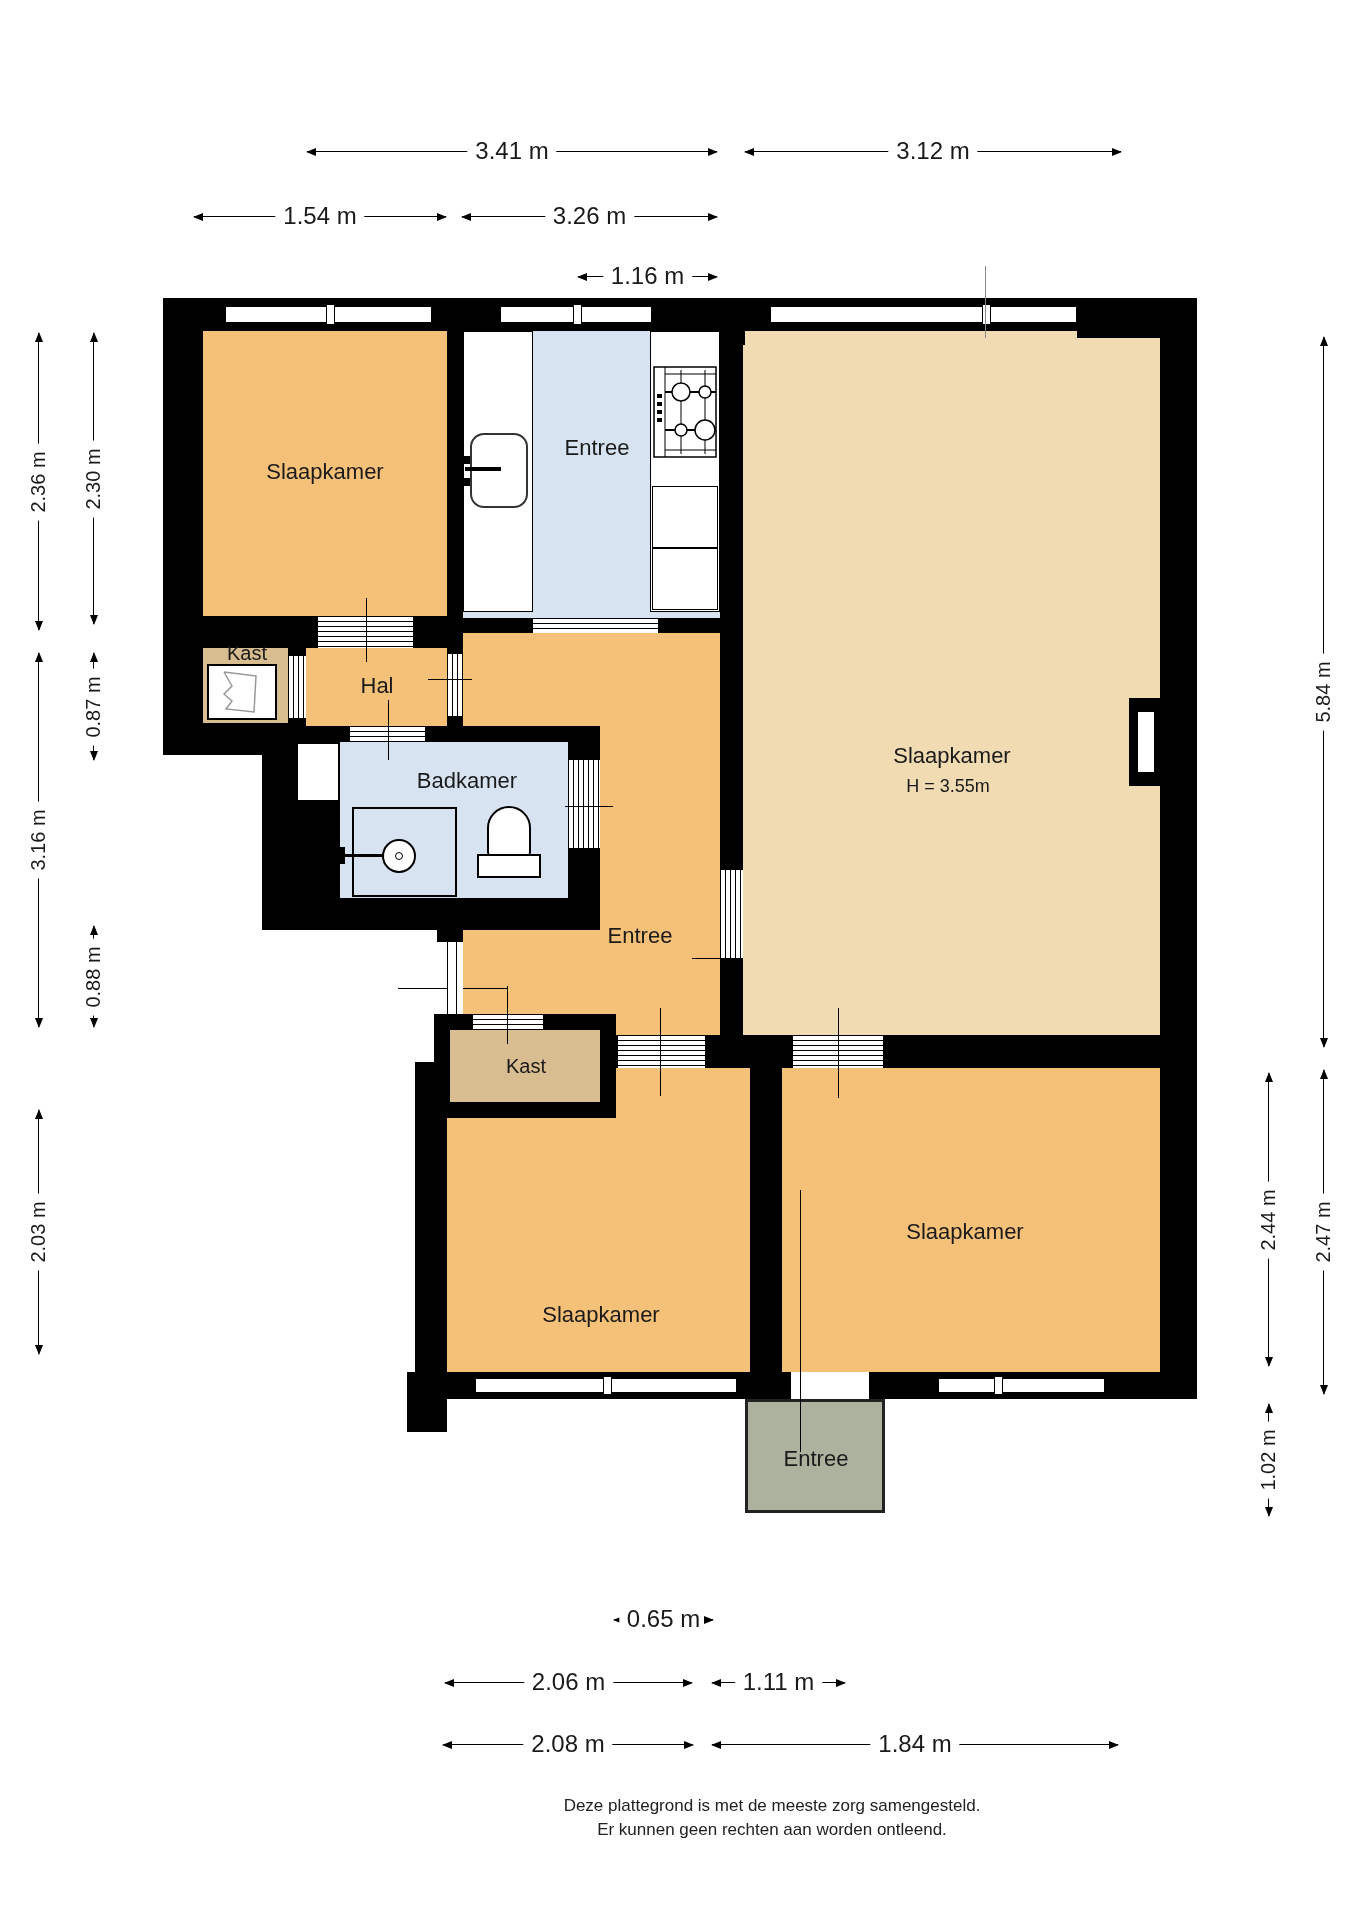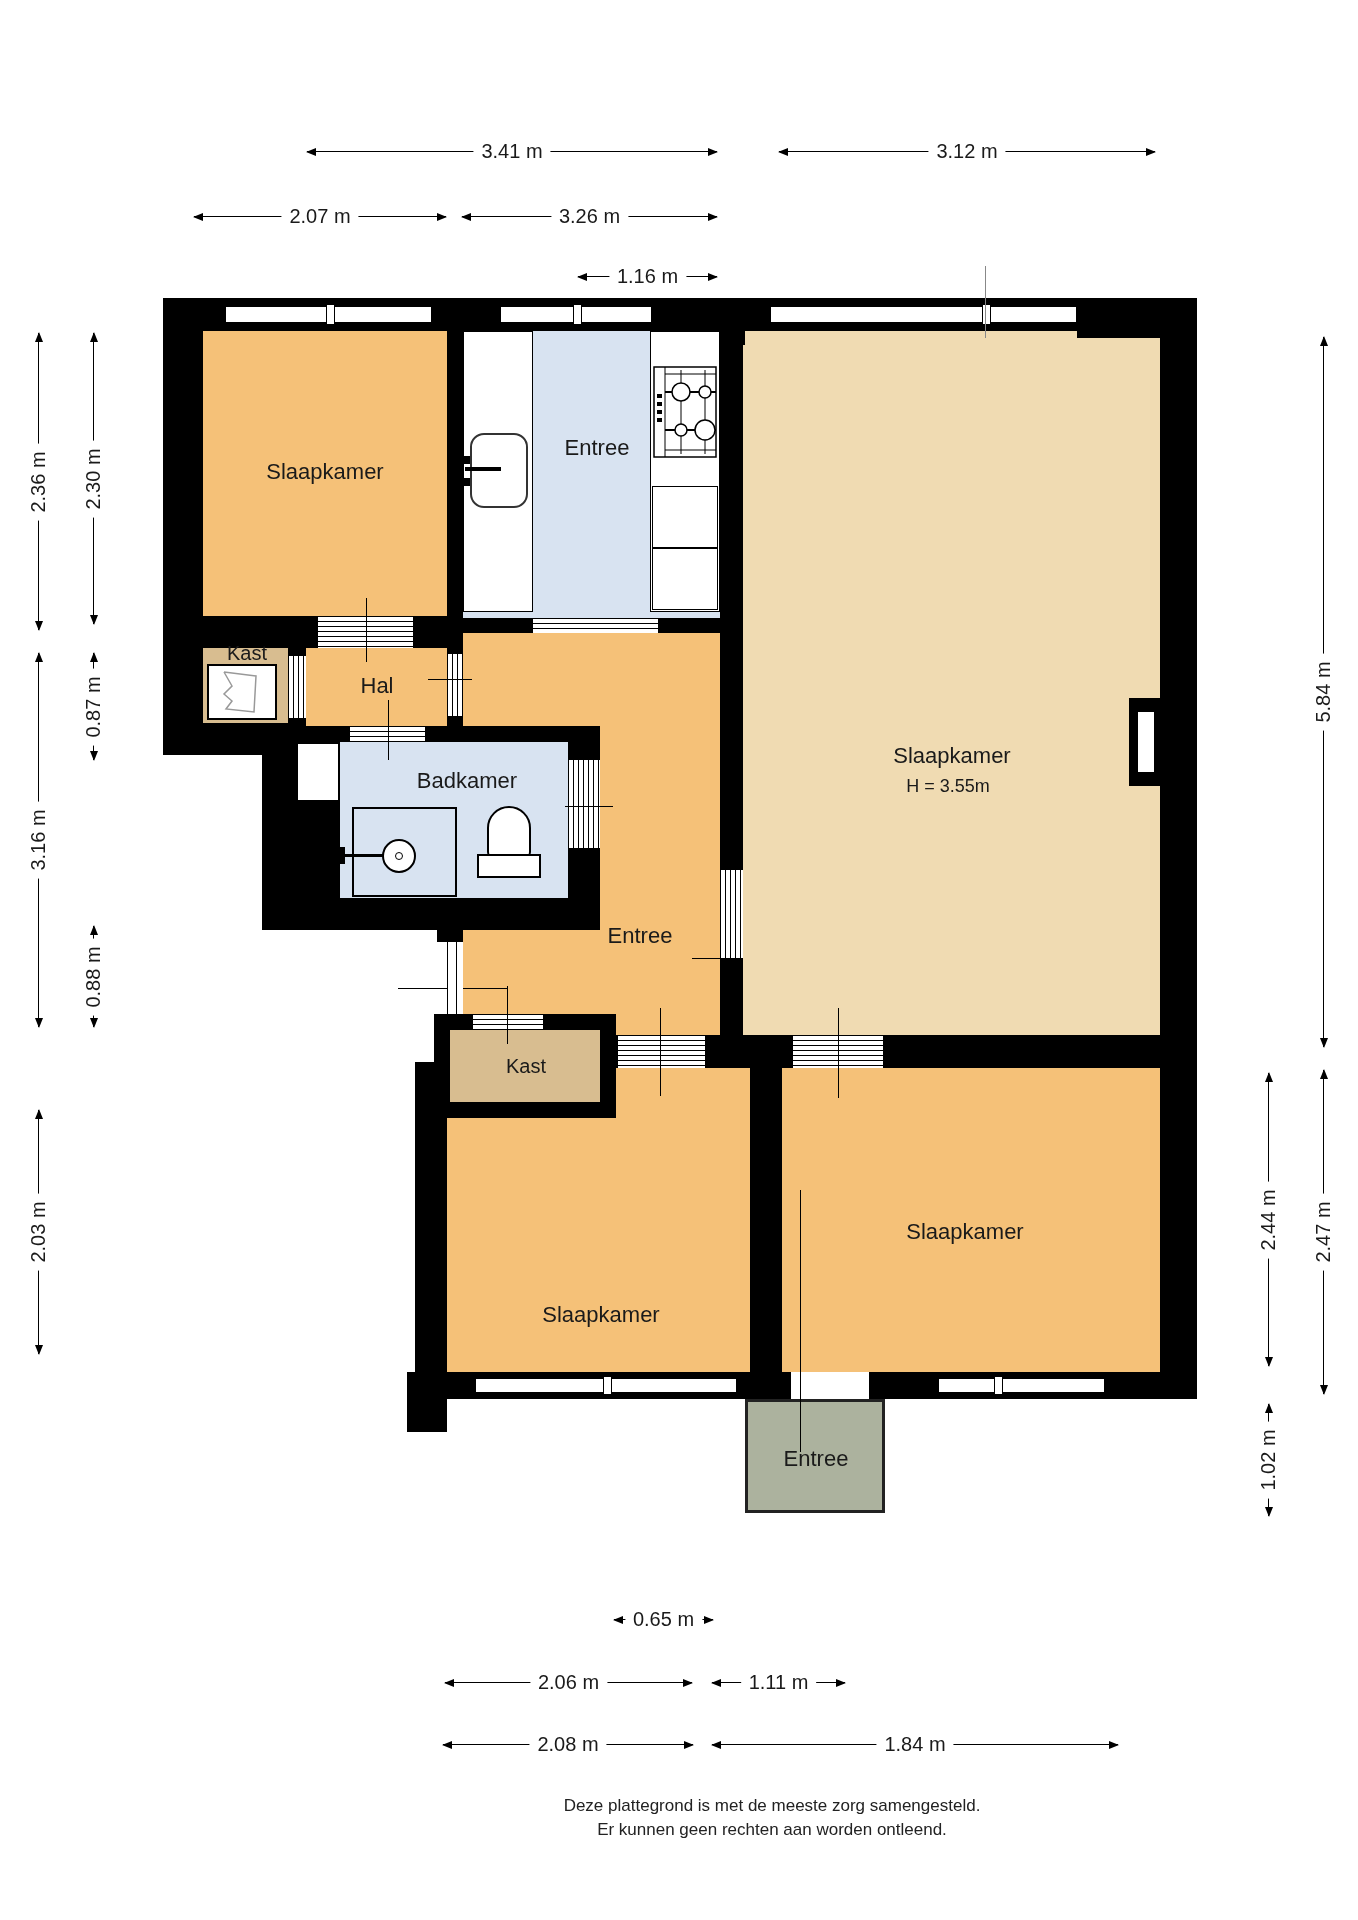--- a/index.html
+++ b/index.html
@@ -16,21 +16,21 @@
   .tick.grey{background:#888;}
   .rlabel{position:absolute;transform:translate(-50%,-50%);font-size:22px;white-space:nowrap;}
   .rlabel.small{font-size:20px;}
   .rlabel.note{font-size:18px;}
   .dimh{position:absolute;height:0;border-top:1px solid #000;}
   .dimh::before{content:"";position:absolute;left:-1px;top:-4.5px;width:0;height:0;
     border-top:4px solid transparent;border-bottom:4px solid transparent;border-right:10px solid #000;}
   .dimh::after{content:"";position:absolute;right:-1px;top:-4.5px;width:0;height:0;
     border-top:4px solid transparent;border-bottom:4px solid transparent;border-left:10px solid #000;}
   .dlh{position:absolute;left:50%;top:-1px;transform:translate(-50%,-50%);background:#fff;padding:0 8px;
-    font-size:20px;white-space:nowrap;}
+    font-size:24px;white-space:nowrap;}
   .dimv{position:absolute;width:0;border-left:1px solid #000;}
   .dimv::before{content:"";position:absolute;top:-1px;left:-4.5px;width:0;height:0;
     border-left:4px solid transparent;border-right:4px solid transparent;border-bottom:10px solid #000;}
   .dimv::after{content:"";position:absolute;bottom:-1px;left:-4.5px;width:0;height:0;
     border-left:4px solid transparent;border-right:4px solid transparent;border-top:10px solid #000;}
   .dlv{position:absolute;top:50%;left:-1px;transform:translate(-50%,-50%) rotate(-90deg);background:#fff;
     padding:0 8px;font-size:20px;white-space:nowrap;}
   .footer-line{position:absolute;left:772px;transform:translateX(-50%);font-size:17px;color:#222;white-space:nowrap;}
   .fixture{position:absolute;}
   .balkon-shell{position:absolute;left:745px;top:1399px;width:140px;height:114px;background:var(--balcony,#ACB29E);
@@ -178,25 +178,25 @@
   <span class="rlabel note" style="left:948px;top:786px">H = 3.55m</span>
   <span class="rlabel" style="left:640px;top:936px">Entree</span>
   <span class="rlabel small" style="left:526px;top:1066px">Kast</span>
   <span class="rlabel" style="left:601px;top:1315px">Slaapkamer</span>
   <span class="rlabel" style="left:965px;top:1232px">Slaapkamer</span>
   <span class="rlabel" style="left:816px;top:1459px">Entree</span>
 
   <div class="dimh" style="left:307px;top:151px;width:410px">
       <span class="dlh">3.41 m</span>
     </div>
-  <div class="dimh" style="left:779px;top:151px;width:376px">
+  <div class="dimh" style="left:745px;top:151px;width:376px">
       <span class="dlh">3.12 m</span>
     </div>
   <div class="dimh" style="left:194px;top:216px;width:252px">
-      <span class="dlh">2.07 m</span>
+      <span class="dlh">1.54 m</span>
     </div>
   <div class="dimh" style="left:462px;top:216px;width:255px">
       <span class="dlh">3.26 m</span>
     </div>
   <div class="dimh" style="left:578px;top:276px;width:139px">
       <span class="dlh">1.16 m</span>
     </div>
 
   <div class="dimv" style="left:38px;top:333px;height:297px">
       <span class="dlv">2.36 m</span>

